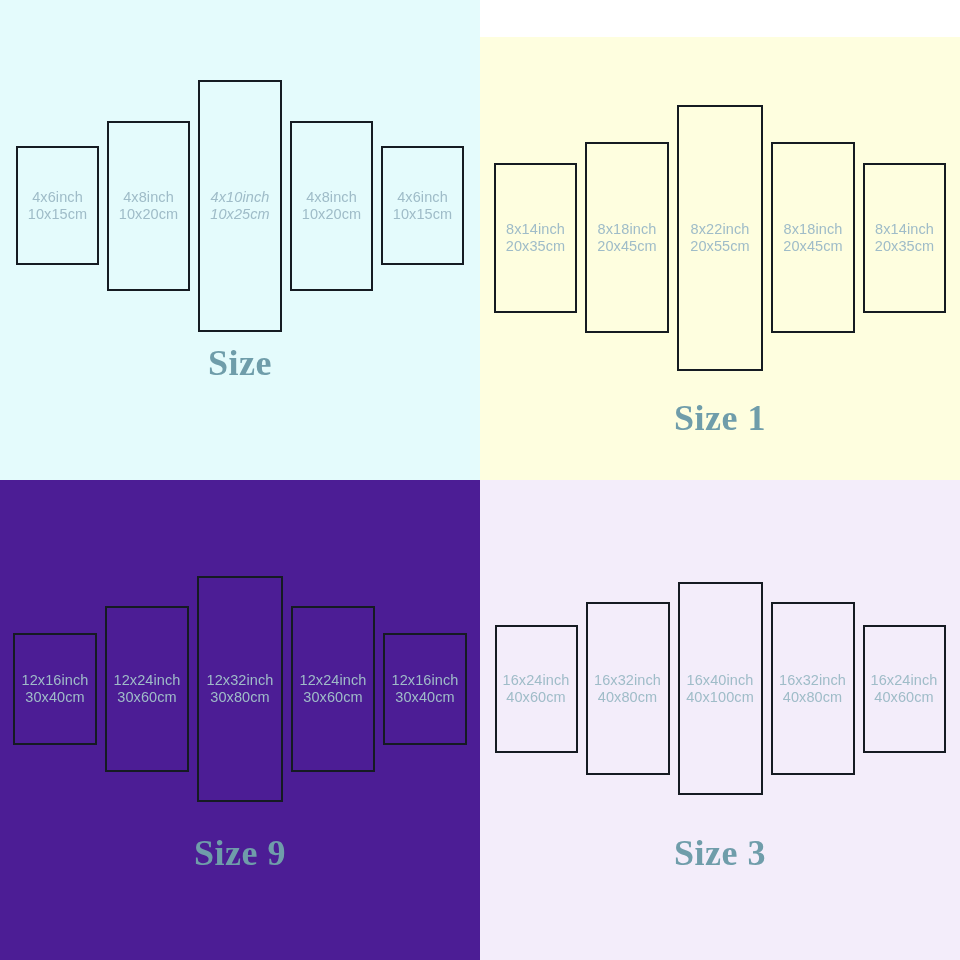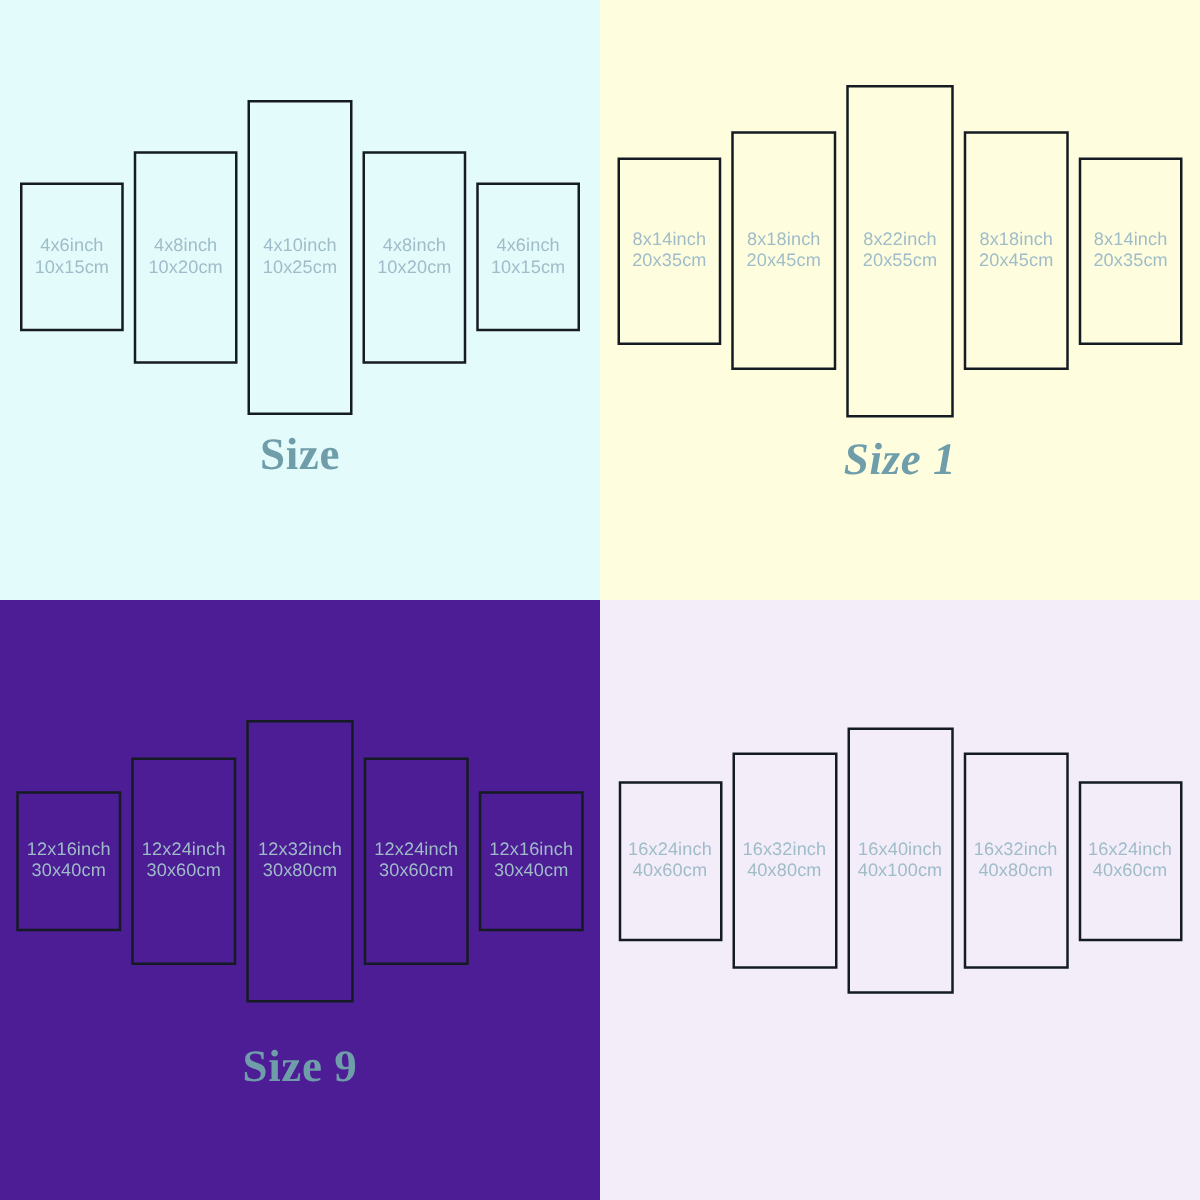--- a/index.html
+++ b/index.html
@@ -71,21 +71,21 @@
     font-size: 36px;
     color: #6f9daa;
     letter-spacing: 0.5px;
   }
 
   
   #quadrant-0 .panel-row { top: 101px; height: 209px; }
   #quadrant-0 .size-title { top: 342px; }
 
   #quadrant-1 .panel-row { top: 85px; height: 231px; }
-  #quadrant-1 .size-title { top: 346px; font-style: italic; }
+  #quadrant-1 .size-title { top: 360px; }
 
   #quadrant-2 .panel-row { top: 96px; height: 226px; }
   #quadrant-2 .size-title { top: 352px; }
 
   #quadrant-3 .panel-row { top: 102px; height: 213px; }
   #quadrant-3 .size-title { top: 352px; }
 </style>
 </head>
 <body>
 
@@ -93,36 +93,36 @@
     <div class="quadrant" id="quadrant-0" style="background: rgb(228, 251, 252);">
       <div class="panel-row">
         <div class="panel" style="width: 83px; height: 119px;">
           <div class="panel-label-inch">4x6inch</div>
           <div class="panel-label-cm">10x15cm</div>
         </div>
         <div class="panel" style="width: 83px; height: 170px;">
           <div class="panel-label-inch">4x8inch</div>
           <div class="panel-label-cm">10x20cm</div>
         </div>
-        <div class="panel" style="width: 84px; height: 252px;">
+        <div class="panel" style="width: 84px; height: 252px; font-style: italic;">
           <div class="panel-label-inch">4x10inch</div>
           <div class="panel-label-cm">10x25cm</div>
         </div>
         <div class="panel" style="width: 83px; height: 170px;">
           <div class="panel-label-inch">4x8inch</div>
           <div class="panel-label-cm">10x20cm</div>
         </div>
         <div class="panel" style="width: 83px; height: 119px;">
           <div class="panel-label-inch">4x6inch</div>
           <div class="panel-label-cm">10x15cm</div>
         </div>
       </div>
       <div class="size-title">Size</div>
     </div>
-    <div class="quadrant" id="quadrant-1" style="background: rgb(254, 254, 223);">
+    <div class="quadrant" id="quadrant-1" style="background: rgb(254, 254, 223); margin-top: 37px;">
       <div class="panel-row">
         <div class="panel" style="width: 83px; height: 150px;">
           <div class="panel-label-inch">8x14inch</div>
           <div class="panel-label-cm">20x35cm</div>
         </div>
         <div class="panel" style="width: 84px; height: 191px;">
           <div class="panel-label-inch">8x18inch</div>
           <div class="panel-label-cm">20x45cm</div>
         </div>
         <div class="panel" style="width: 86px; height: 266px;">
@@ -181,14 +181,15 @@
         </div>
         <div class="panel" style="width: 84px; height: 173px;">
           <div class="panel-label-inch">16x32inch</div>
           <div class="panel-label-cm">40x80cm</div>
         </div>
         <div class="panel" style="width: 83px; height: 128px;">
           <div class="panel-label-inch">16x24inch</div>
           <div class="panel-label-cm">40x60cm</div>
         </div>
       </div>
+      <div class="size-title">Size 3</div>
     </div>
   </div>
 
 </body></html>

